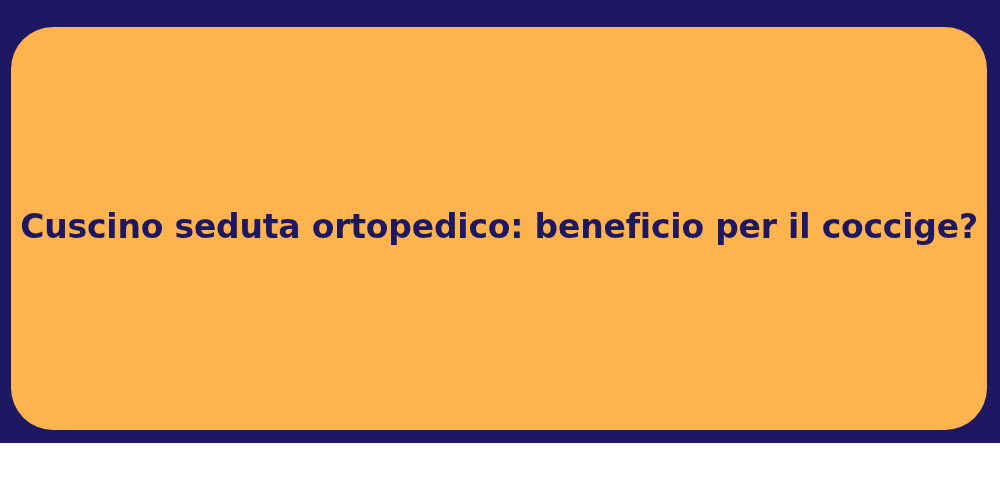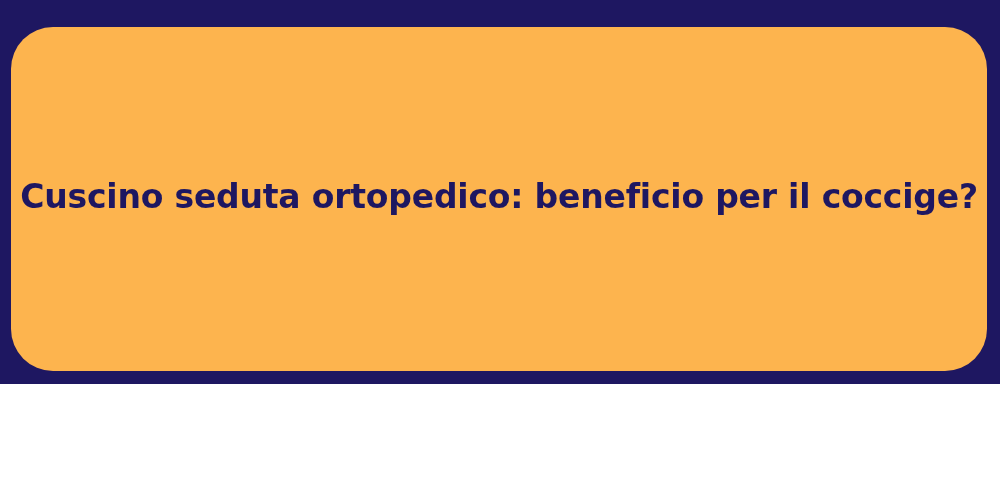--- a/index.html
+++ b/index.html
@@ -12,21 +12,21 @@
     width: 1000px;
     height: 500px;
     overflow: hidden;
     font-family: "DejaVu Sans", "Liberation Sans", sans-serif;
   }
 
   .banner-frame {
     position: relative;
     box-sizing: border-box;
     width: 1000px;
-    height: 384px;
+    height: 443px;
     background: #1E1761;
     padding: 27px 13px 13px 11px;
   }
 
   .banner-card {
     box-sizing: border-box;
     width: 100%;
     height: 100%;
     background: #FDB44E;
     border-radius: 42px;

